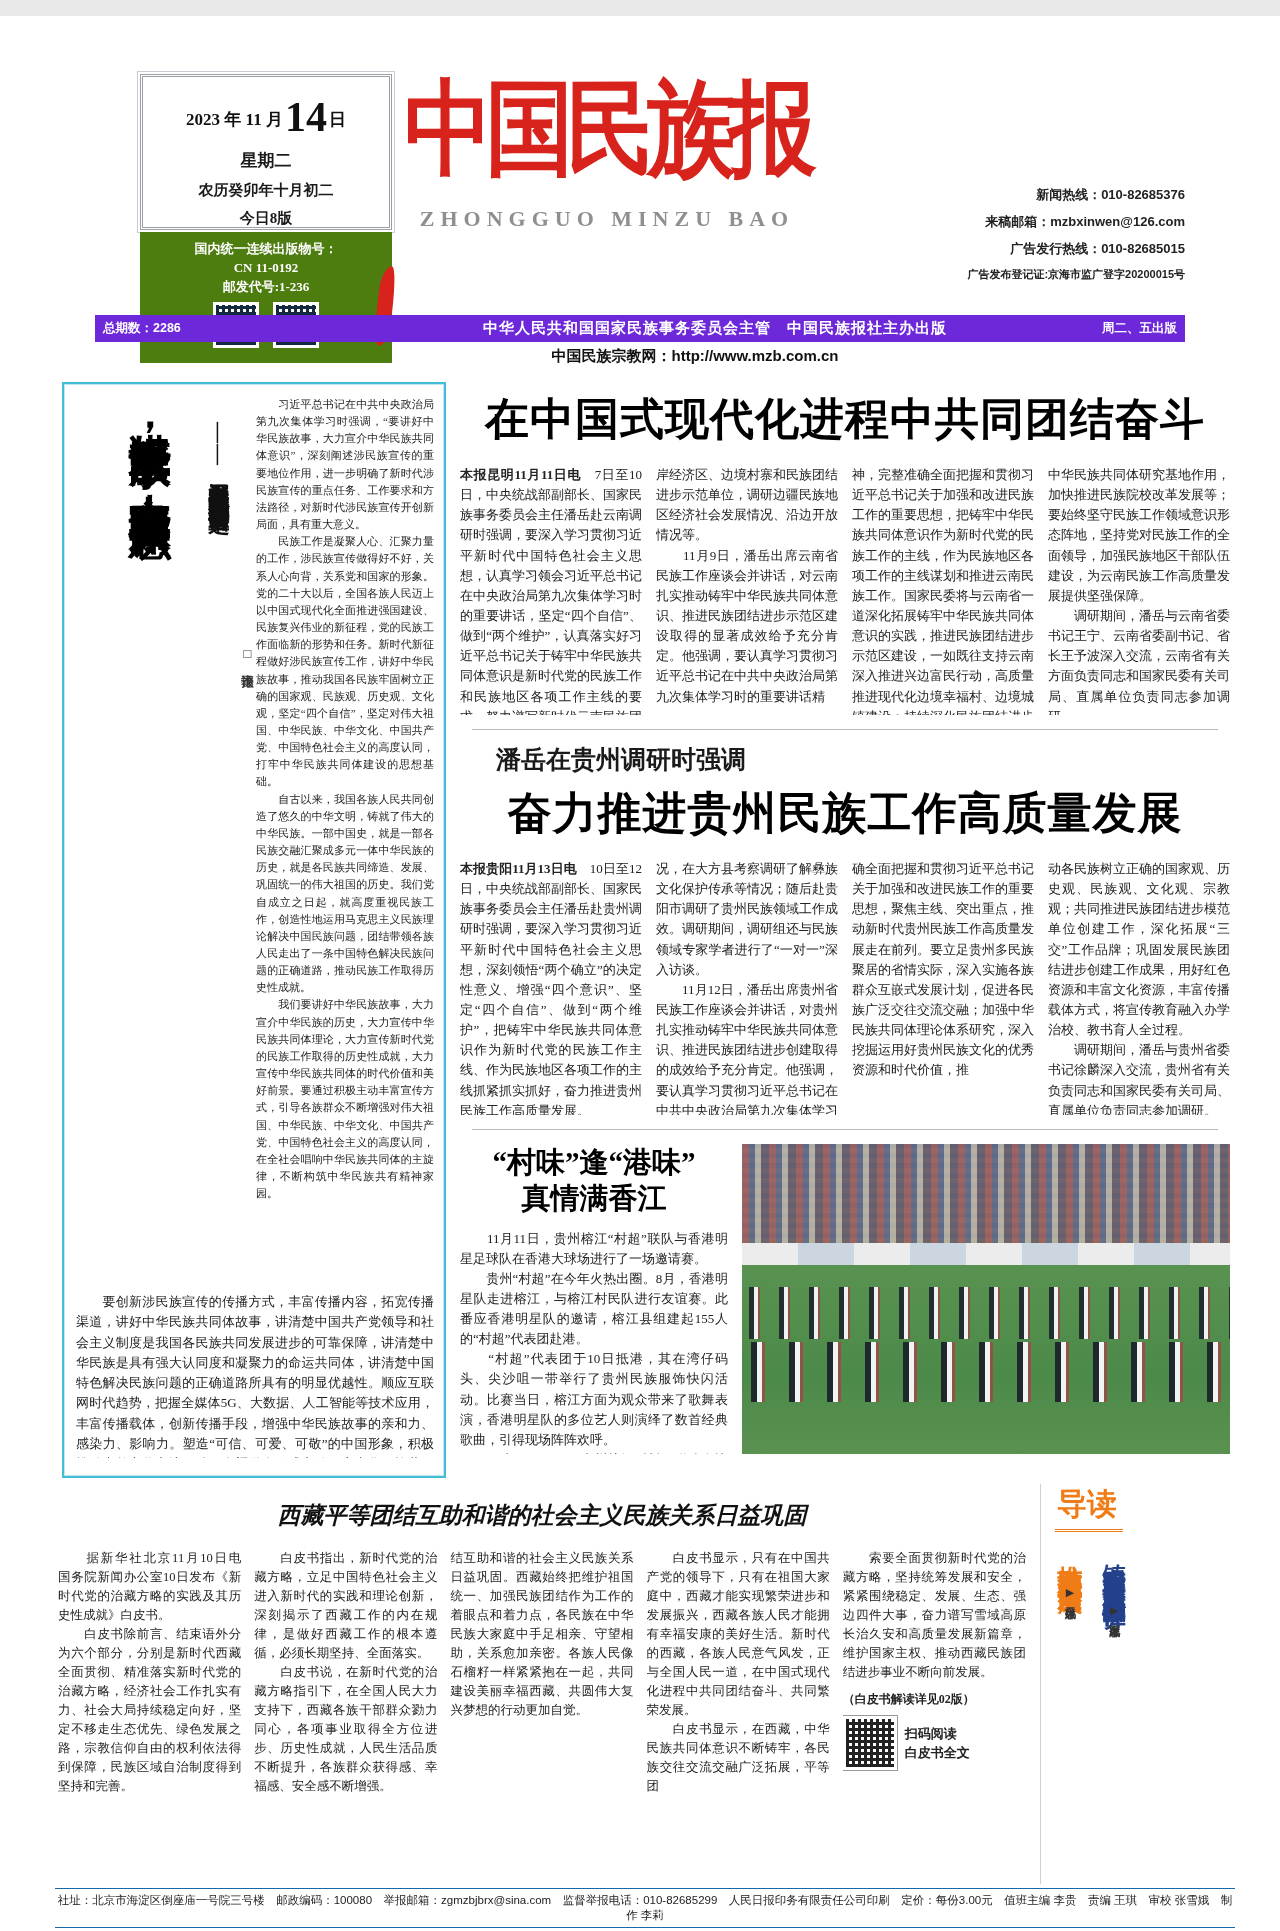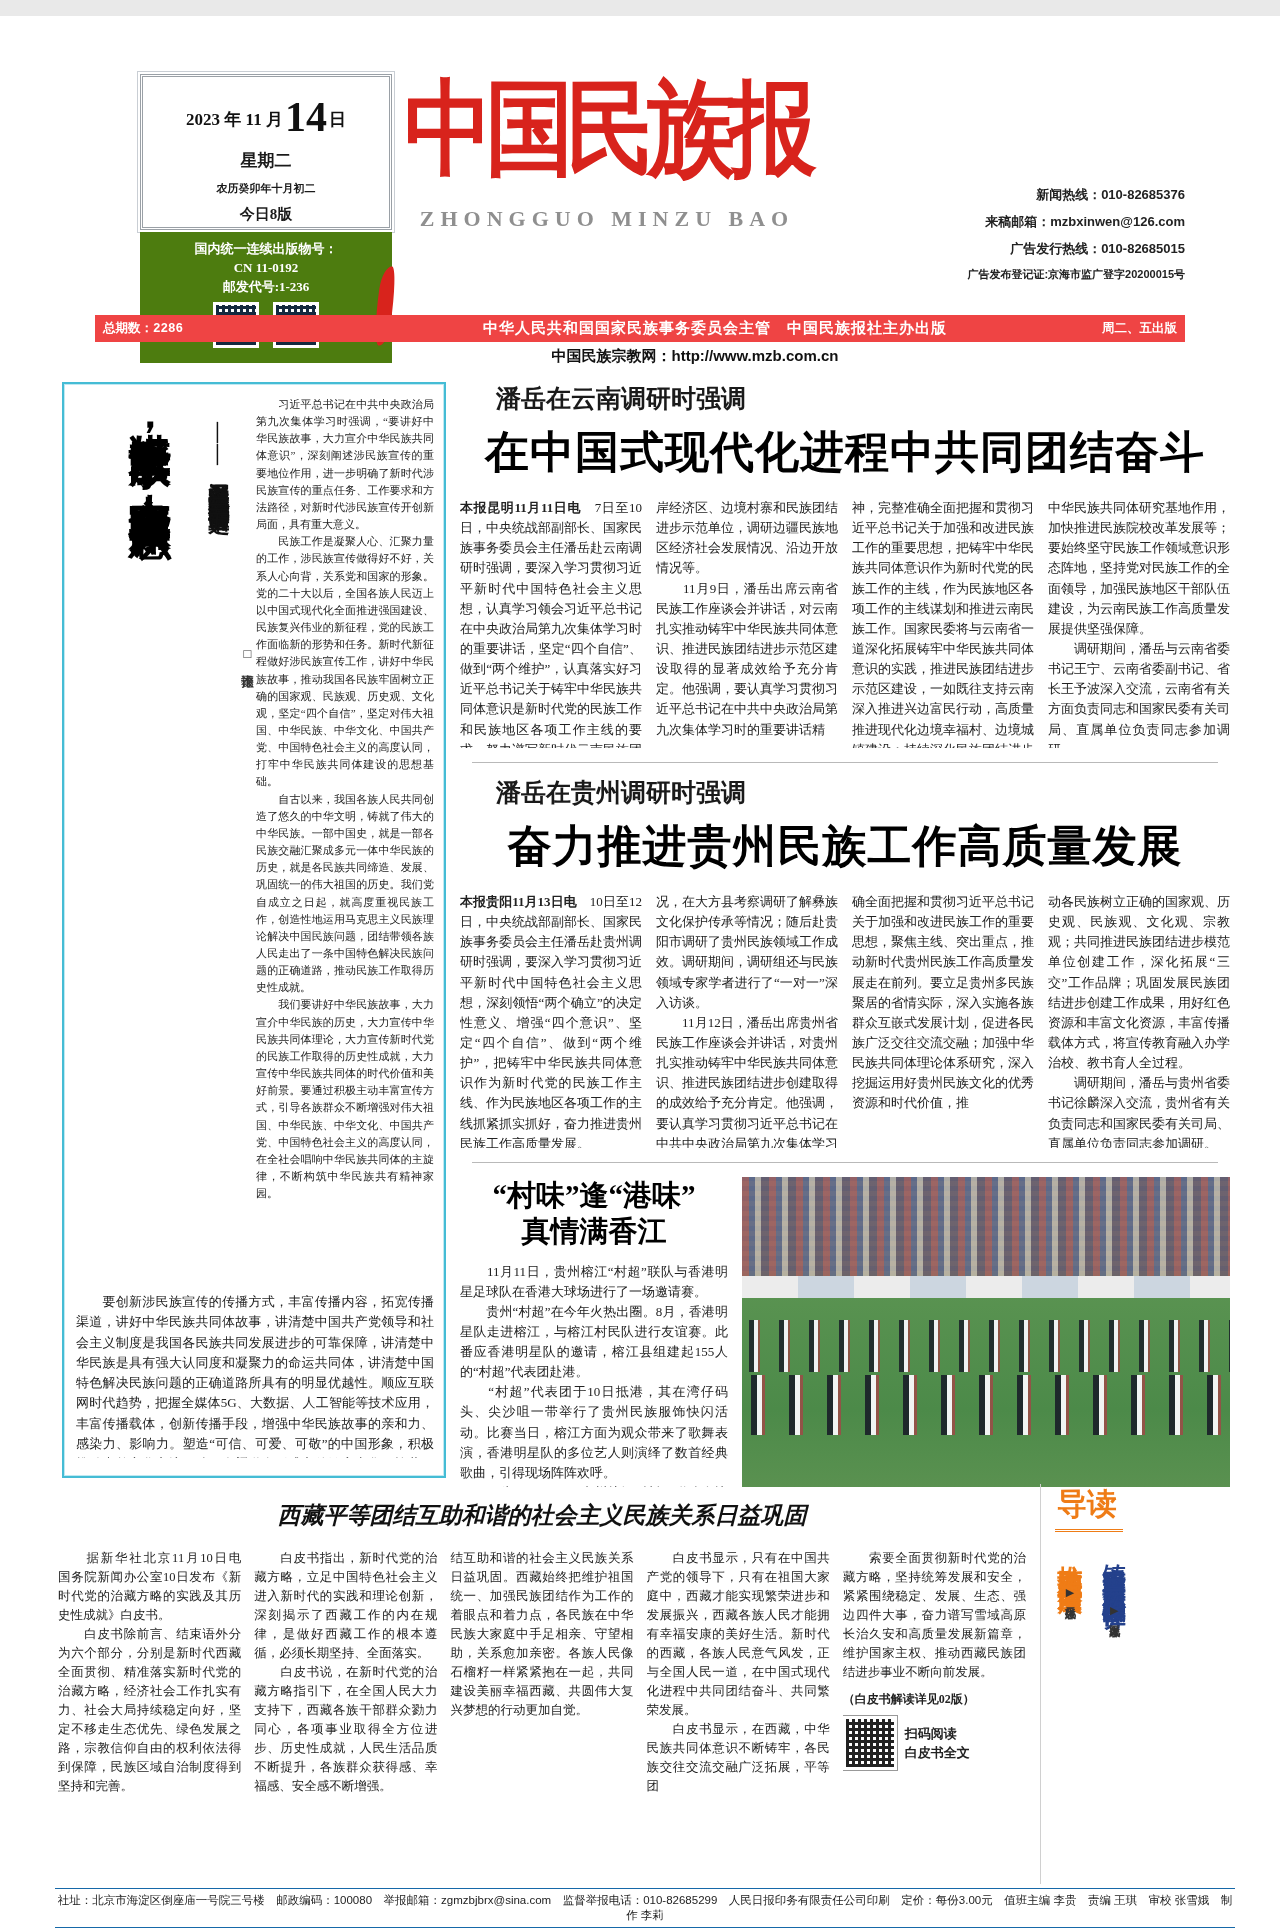--- a/index.html
+++ b/index.html
@@ -15,21 +15,21 @@
 
   
   .date-box {
     left:140px; top:58px; width:252px; height:156px;
     border:3px double #9aa0a6; box-shadow:0 0 0 2px #fff, 0 0 0 3px #c9ced4;
     text-align:center; padding-top:16px; background:#fff;
   }
   .date-line { font-weight:bold; font-size:17px; color:#111; }
   .date-day { font-size:42px; font-weight:900; font-family:"Liberation Serif",serif; vertical-align:-6px; padding:0 2px; }
   .date-week { font-weight:bold; font-size:17px; margin-top:8px; }
-  .date-lunar { font-weight:bold; font-size:11px; margin-top:9px; }
+  .date-lunar { font-weight:bold; font-size:15px; margin-top:9px; }
   .date-ed { font-weight:bold; font-size:15px; margin-top:9px; }
   .pub-box {
     left:140px; top:216px; width:252px; height:131px;
     background:#4d7c0f; color:#fff; text-align:center; padding-top:8px;
   }
   .pub-box div { font-weight:bold; font-size:13px; line-height:1.45; }
   .qr-row { display:flex; justify-content:center; gap:14px; margin-top:5px; }
   .qr {
     width:46px; height:46px; background:
       repeating-linear-gradient(0deg,#13293f 0 3px,transparent 3px 6px),
@@ -49,22 +49,22 @@
   }
   .masthead-pinyin {
     left:402px; top:190px; width:410px; text-align:center;
     color:#8f8f8f; font-size:22px; font-weight:bold; letter-spacing:6px;
     font-family:"Liberation Serif",serif;
   }
   .contacts { right:95px; top:170px; width:360px; text-align:right; }
   .contacts .c-line { font-size:13px; font-weight:bold; color:#222; margin-bottom:9px; font-family:"Liberation Sans",sans-serif; }
   .contacts .c-small { font-size:11px; font-weight:bold; color:#222; font-family:"Liberation Sans",sans-serif; }
   .band {
-    left:95px; top:299px; width:1090px; height:27px; background:#ef4444; color:#fff;
-    display:flex; align-items:center; font-family:Liberation Mono, monospace;
+    left:95px; top:299px; width:1090px; height:27px; background:#6d28d9; color:#fff;
+    display:flex; align-items:center; font-family:Liberation Sans, sans-serif;
   }
   .band .b-left { font-size:12.5px; font-weight:bold; padding-left:8px; width:270px; }
   .band .b-center { flex:1; text-align:center; font-size:15px; font-weight:bold; letter-spacing:1px; }
   .band .b-right { width:120px; text-align:right; padding-right:8px; font-size:12.5px; font-weight:bold; }
   .website { left:400px; top:331px; width:590px; text-align:center; font-size:15px; font-weight:bold; color:#111; font-family:"Liberation Sans",sans-serif; }
 
   
   .editorial {
     left:62px; top:366px; width:384px; height:1096px;
     border:2px solid #45bcd5; box-shadow:inset 0 0 0 1px #bfe9f2;
@@ -188,21 +188,20 @@
       <div class="ed-body1 ml just">　　习近平总书记在中共中央政治局第九次集体学习时强调，“要讲好中华民族故事，大力宣介中华民族共同体意识”，深刻阐述涉民族宣传的重要地位作用，进一步明确了新时代涉民族宣传的重点任务、工作要求和方法路径，对新时代涉民族宣传开创新局面，具有重大意义。
 　　民族工作是凝聚人心、汇聚力量的工作，涉民族宣传做得好不好，关系人心向背，关系党和国家的形象。党的二十大以后，全国各族人民迈上以中国式现代化全面推进强国建设、民族复兴伟业的新征程，党的民族工作面临新的形势和任务。新时代新征程做好涉民族宣传工作，讲好中华民族故事，推动我国各民族牢固树立正确的国家观、民族观、历史观、文化观，坚定“四个自信”，坚定对伟大祖国、中华民族、中华文化、中国共产党、中国特色社会主义的高度认同，打牢中华民族共同体建设的思想基础。
 　　自古以来，我国各族人民共同创造了悠久的中华文明，铸就了伟大的中华民族。一部中国史，就是一部各民族交融汇聚成多元一体中华民族的历史，就是各民族共同缔造、发展、巩固统一的伟大祖国的历史。我们党自成立之日起，就高度重视民族工作，创造性地运用马克思主义民族理论解决中国民族问题，团结带领各族人民走出了一条中国特色解决民族问题的正确道路，推动民族工作取得历史性成就。
 　　我们要讲好中华民族故事，大力宣介中华民族的历史，大力宣传中华民族共同体理论，大力宣传新时代党的民族工作取得的历史性成就，大力宣传中华民族共同体的时代价值和美好前景。要通过积极主动丰富宣传方式，引导各族群众不断增强对伟大祖国、中华民族、中华文化、中国共产党、中国特色社会主义的高度认同，在全社会唱响中华民族共同体的主旋律，不断构筑中华民族共有精神家园。</div>
     </div>
     <div class="ed-body2 ml just">　　要创新涉民族宣传的传播方式，丰富传播内容，拓宽传播渠道，讲好中华民族共同体故事，讲清楚中国共产党领导和社会主义制度是我国各民族共同发展进步的可靠保障，讲清楚中华民族是具有强大认同度和凝聚力的命运共同体，讲清楚中国特色解决民族问题的正确道路所具有的明显优越性。顺应互联网时代趋势，把握全媒体5G、大数据、人工智能等技术应用，丰富传播载体，创新传播手段，增强中华民族故事的亲和力、感染力、影响力。塑造“可信、可爱、可敬”的中国形象，积极推动中外文化交流互鉴，多渠道多形式宣传铸牢中华民族共同体意识的生动实践，向全世界讲好中国故事，提高国家文化软实力和中华文化影响力。</div>
   </div>
 
   <div class="abs main-right">
 
-    <div class="kicker">潘岳在云南调研时强调</div>
     <div class="headline1">在中国式现代化进程中共同团结奋斗</div>
     <div class="cols cols-a1">
       <div class="col just"><span class="dateline">本报昆明11月11日电</span>　<span class="ml">7日至10日，中央统战部副部长、国家民族事务委员会主任潘岳赴云南调研时强调，要深入学习贯彻习近平新时代中国特色社会主义思想，认真学习领会习近平总书记在中央政治局第九次集体学习时的重要讲话，坚定“四个自信”、做到“两个维护”，认真落实好习近平总书记关于铸牢中华民族共同体意识是新时代党的民族工作和民族地区各项工作主线的要求，努力谱写新时代云南民族团结进步新篇章。
 　　调研组先后赴西双版纳傣族自治州、普洱市、昆明市，考察口</span></div>
       <div class="col just ml">岸经济区、边境村寨和民族团结进步示范单位，调研边疆民族地区经济社会发展情况、沿边开放情况等。
 　　11月9日，潘岳出席云南省民族工作座谈会并讲话，对云南扎实推动铸牢中华民族共同体意识、推进民族团结进步示范区建设取得的显著成效给予充分肯定。他强调，要认真学习贯彻习近平总书记在中共中央政治局第九次集体学习时的重要讲话精</div>
       <div class="col just ml">神，完整准确全面把握和贯彻习近平总书记关于加强和改进民族工作的重要思想，把铸牢中华民族共同体意识作为新时代党的民族工作的主线，作为民族地区各项工作的主线谋划和推进云南民族工作。国家民委将与云南省一道深化拓展铸牢中华民族共同体意识的实践，推进民族团结进步示范区建设，一如既往支持云南深入推进兴边富民行动，高质量推进现代化边境幸福村、边境城镇建设；持续深化民族团结进步创建工作，着力营造互嵌式社会结构和社区环境；加强中华民族共同体重大基础性问题研究，进一步发挥好</div>
       <div class="col just ml">中华民族共同体研究基地作用，加快推进民族院校改革发展等；要始终坚守民族工作领域意识形态阵地，坚持党对民族工作的全面领导，加强民族地区干部队伍建设，为云南民族工作高质量发展提供坚强保障。
 　　调研期间，潘岳与云南省委书记王宁、云南省委副书记、省长王予波深入交流，云南省有关方面负责同志和国家民委有关司局、直属单位负责同志参加调研。</div>
     </div>

